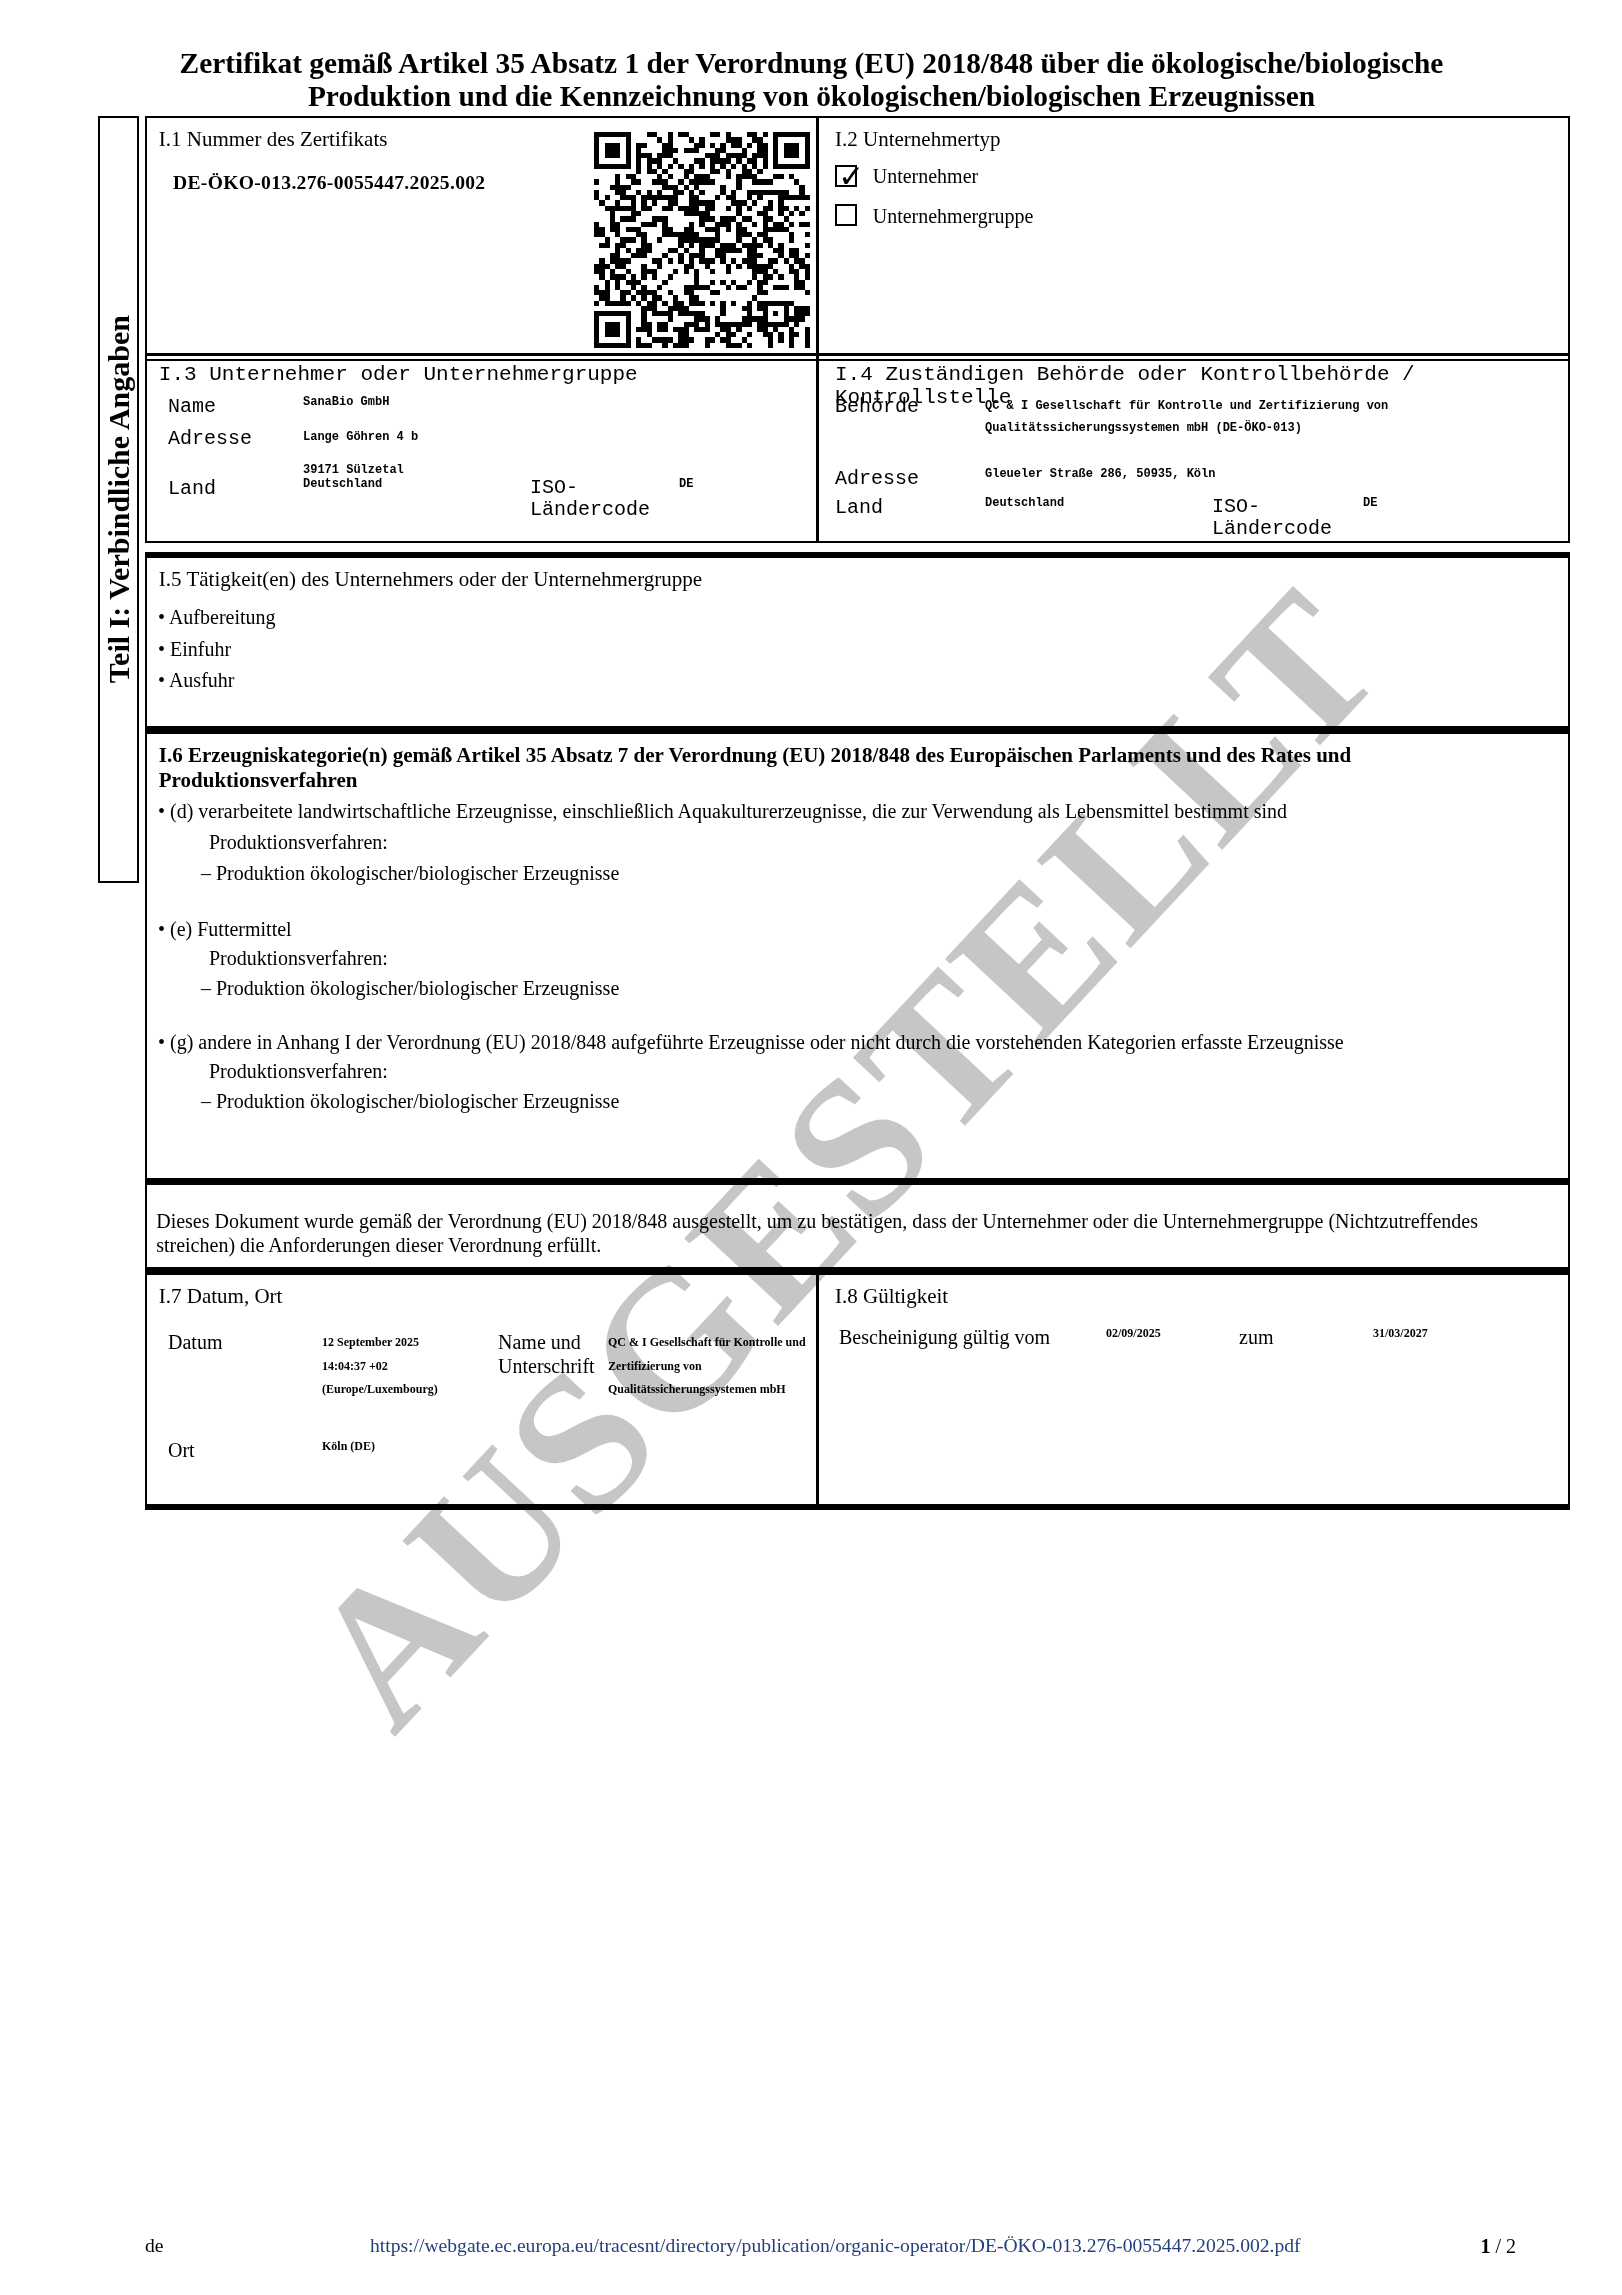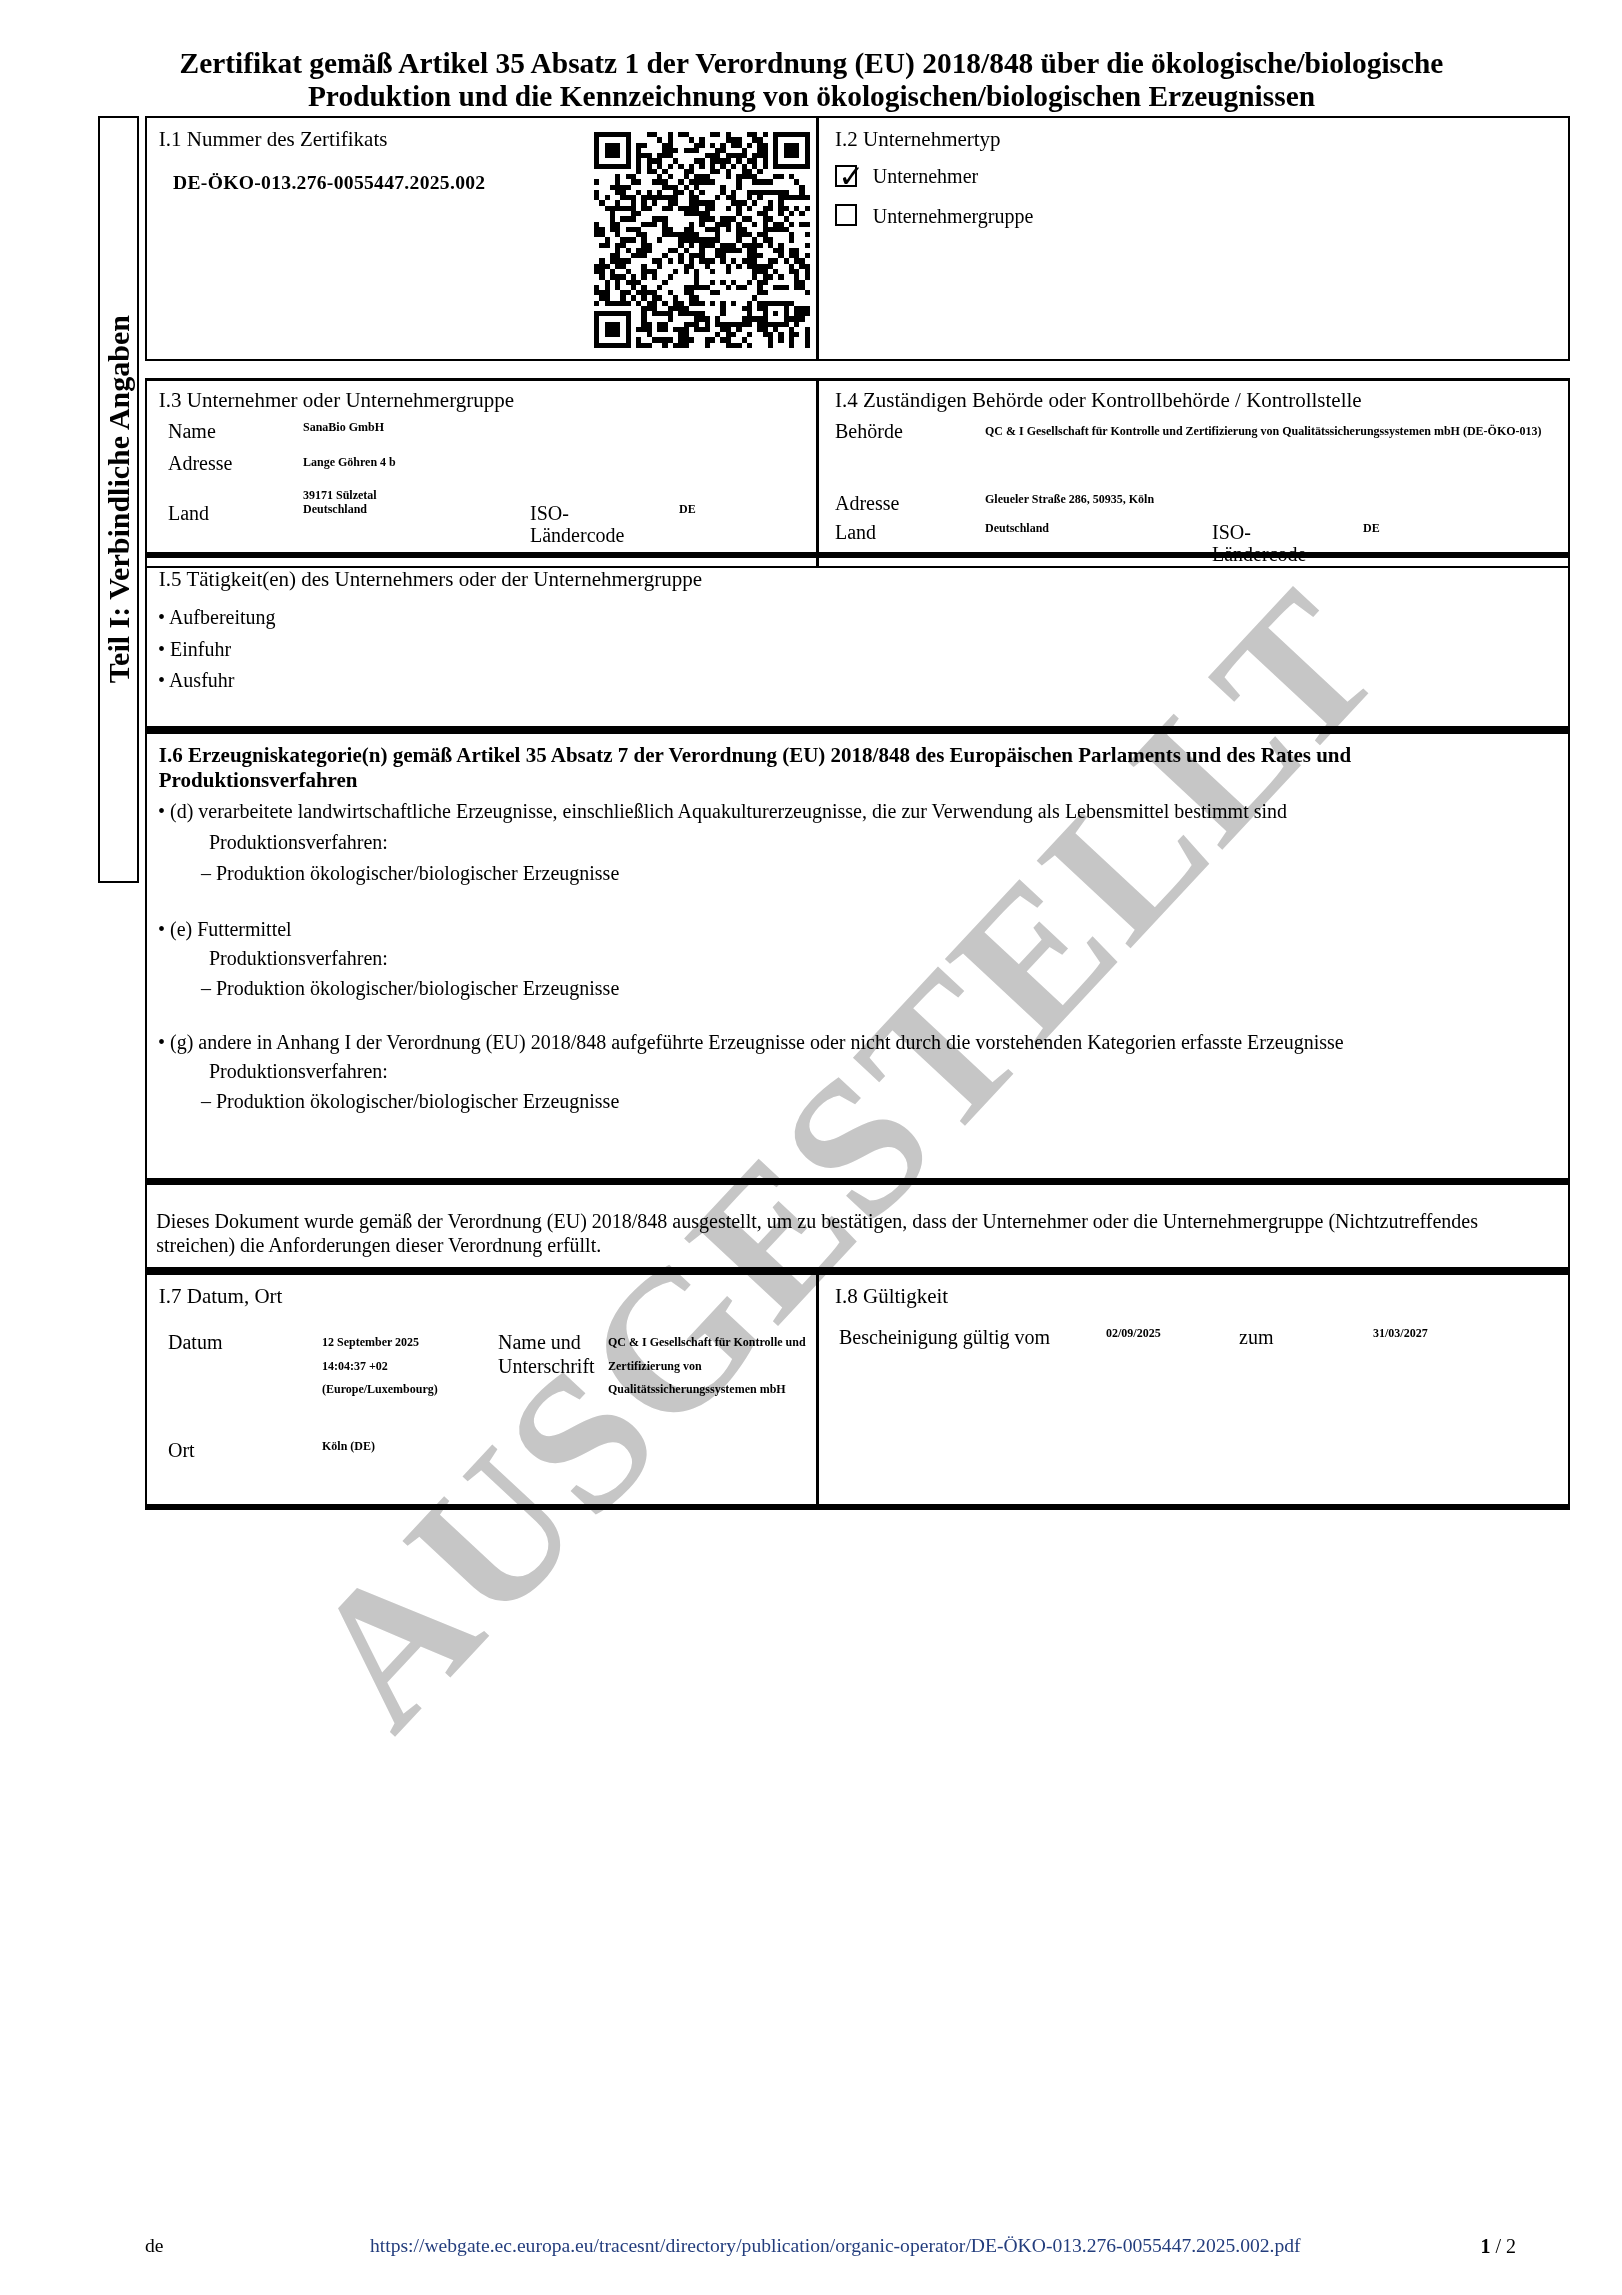--- a/index.html
+++ b/index.html
@@ -26,21 +26,21 @@
     display:flex;align-items:center;justify-content:center;background:transparent;
   }
   .sidebar span{
     writing-mode:vertical-rl;transform:rotate(180deg);
     font-weight:bold;font-size:30px;white-space:nowrap;
   }
 
   
   .row{position:absolute;left:145px;width:1425px;border:2.6px solid #000;box-sizing:border-box;z-index:1;background:transparent;}
   .r1{top:116px;height:245px;}
-  .r2{top:378px;height:190px;border-top-width:3.9px;}
+  .r2{top:353px;height:190px;border-top-width:3.9px;font-family:Liberation Mono, monospace;}
   .r3{top:552px;height:176px;border-top-width:6.5px;}
   .r4{top:728px;height:452px;border-top-width:6.5px;}
   .r5{top:1179px;height:90px;border-top-width:6.5px;}
   .r6{top:1269px;height:241px;border-top-width:6.5px;border-bottom-width:6.5px;}
   .vdiv{position:absolute;top:0;bottom:0;left:669px;width:2.6px;background:#000;}
 
   .row *{box-sizing:border-box;}
   .abs{position:absolute;}
   .sec-h{font-size:21px;}
   .lbl{font-size:20px;}

